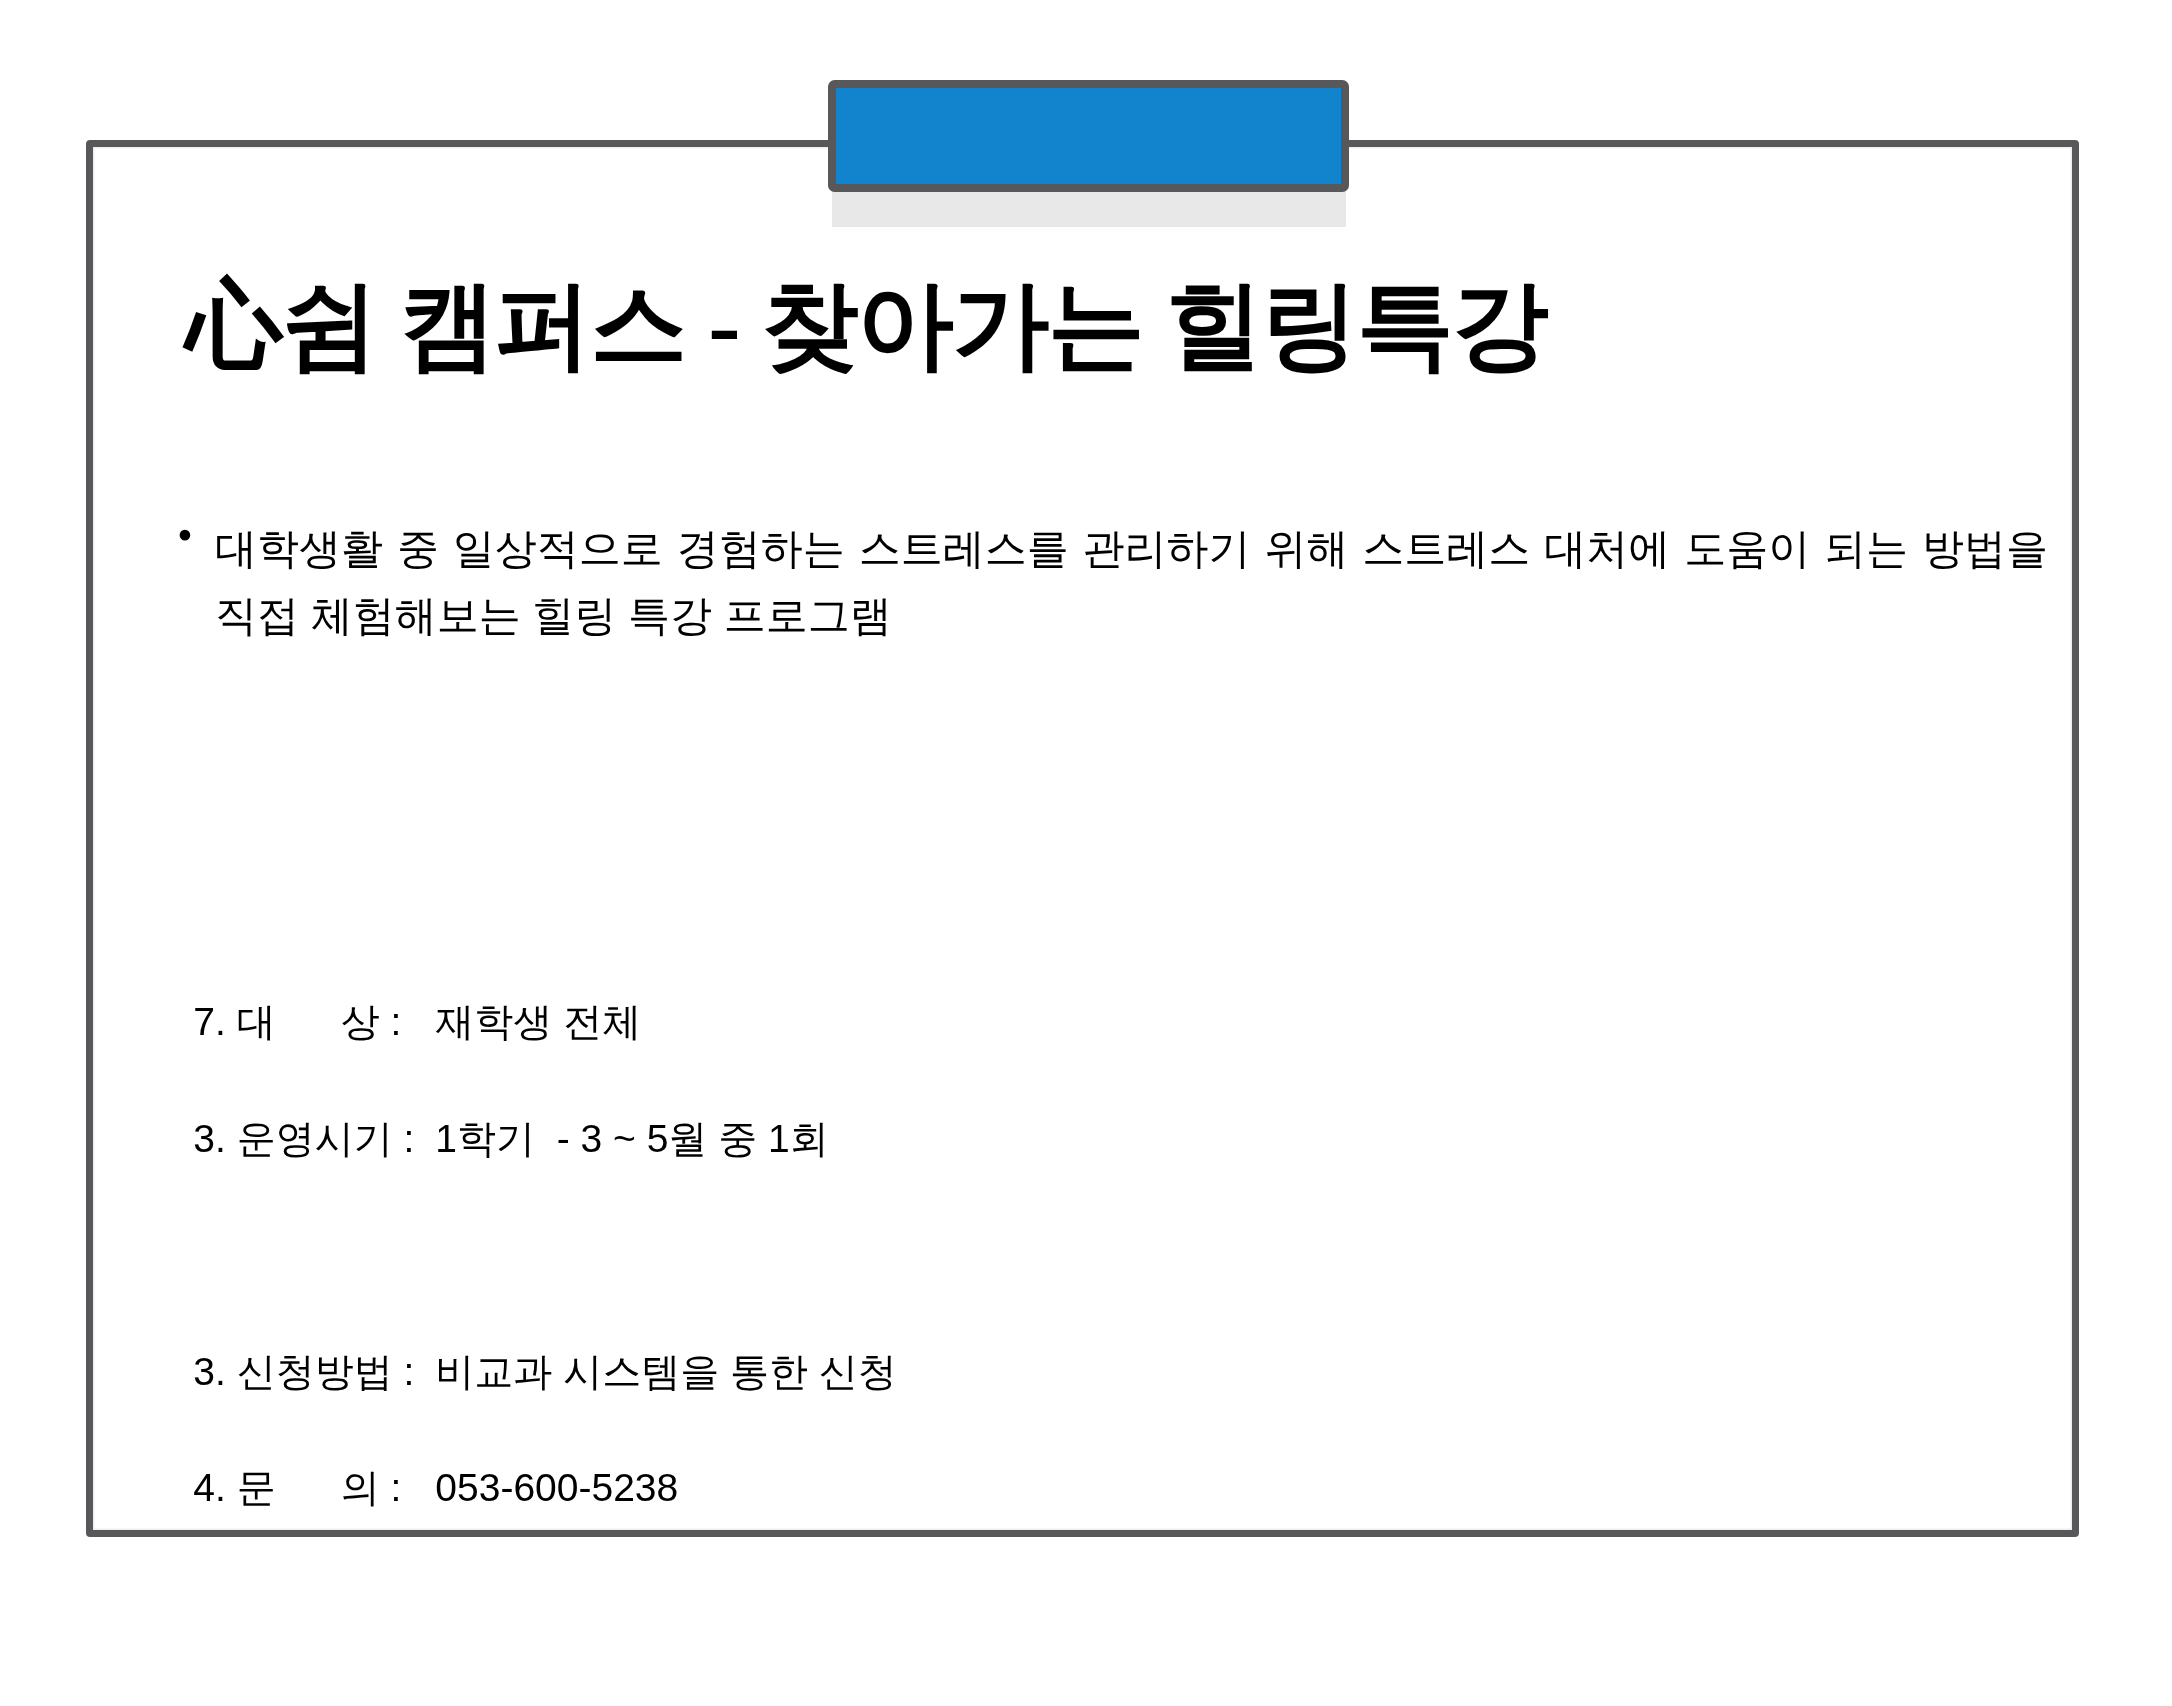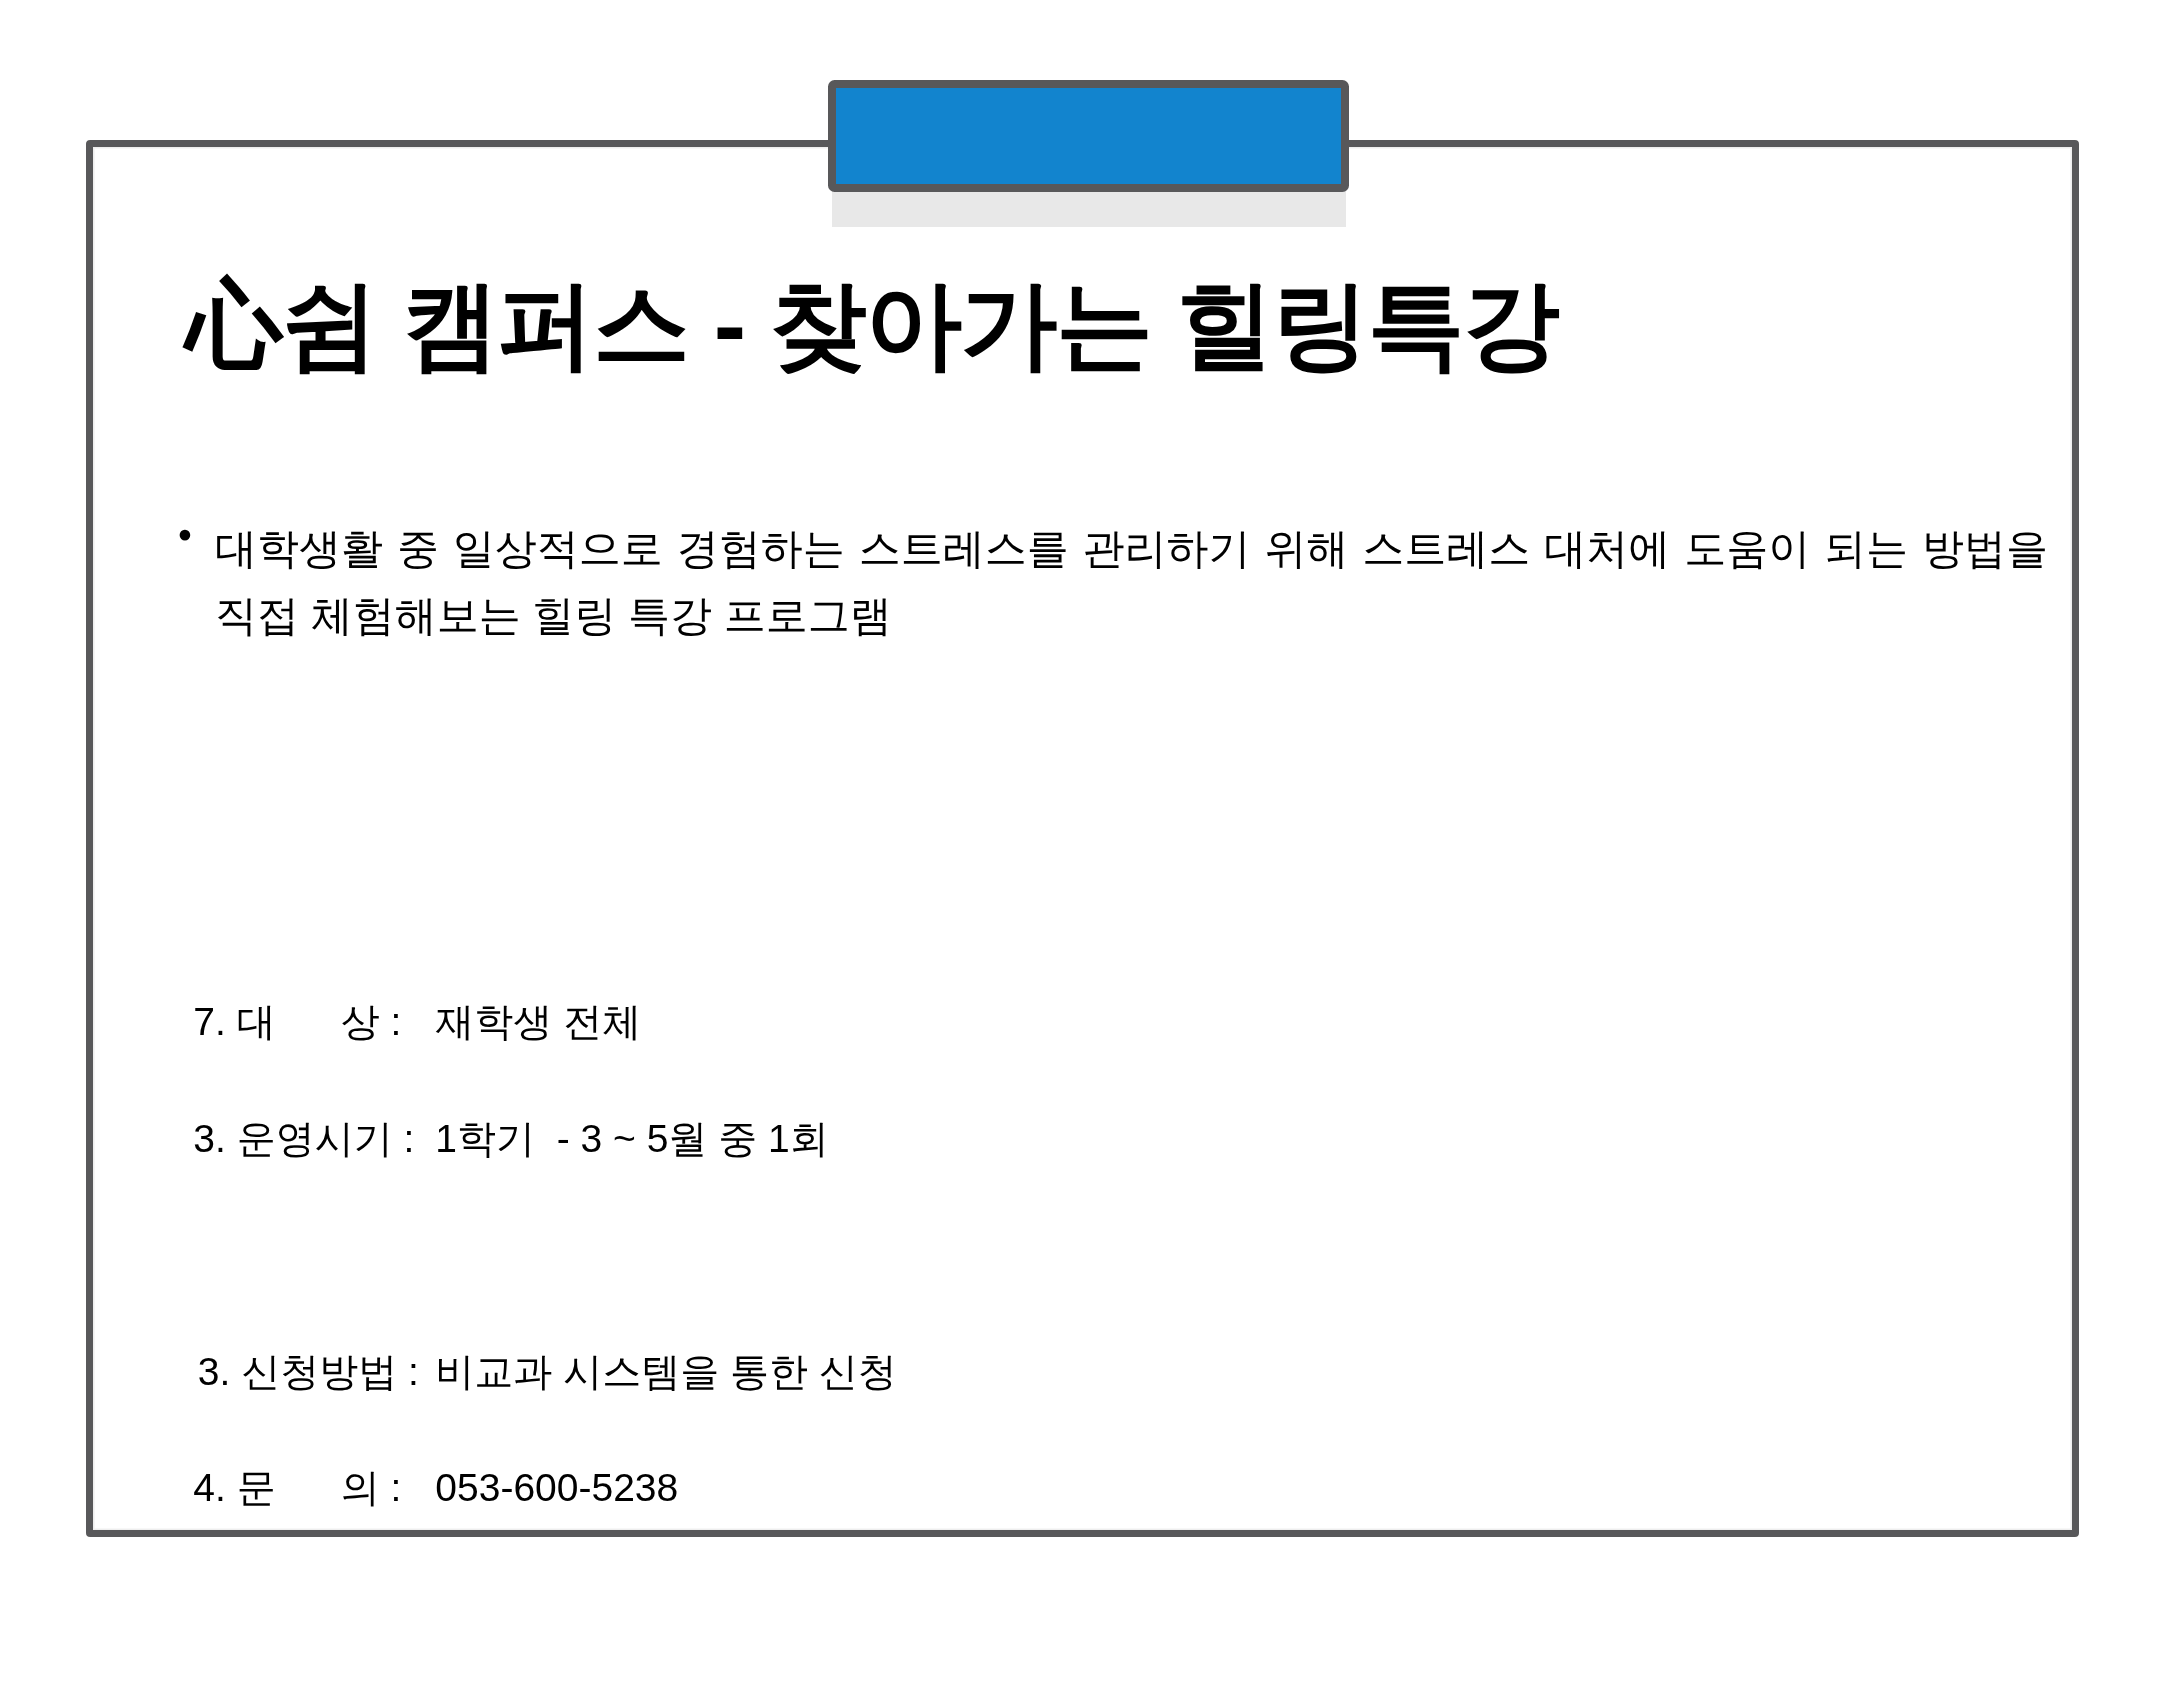--- a/index.html
+++ b/index.html
@@ -42,21 +42,21 @@
     width: 521px; height: 112px;
     background: #1284ce;
     border: 8.2px solid #58585a;
     border-radius: 6.6px;
     z-index: 3;
   }
   .title {
     position: absolute;
     left: 186px; top: 261px;
     width: 1806px;
-    font-family: Liberation Sans, sans-serif;
+    font-family: Liberation Serif, serif;
     font-size: 97px;
     font-weight: 900;
     letter-spacing: -1.6px;
     color: #000000;
     z-index: 4;
     white-space: nowrap;
   }
   .bullet-para {
     position: absolute;
     left: 176px; top: 515px;
@@ -83,21 +83,21 @@
     position: absolute;
     left: 150px;
     font-size: 39px;
     line-height: 57px;
     color: #000000;
     z-index: 4;
     white-space: pre;
   }
   .item-1 { top: 936px; }
   .item-2 { top: 1053px; }
-  .item-3 { top: 1286px; text-align: center; }
+  .item-3 { top: 1286px; }
   .item-4 { top: 1402px; }
   .item-label {
     display: inline-block;
     min-width: 230px;
     white-space: pre;
     vertical-align: top;
   }
   .item-values {
     display: inline-block;
     vertical-align: top;

